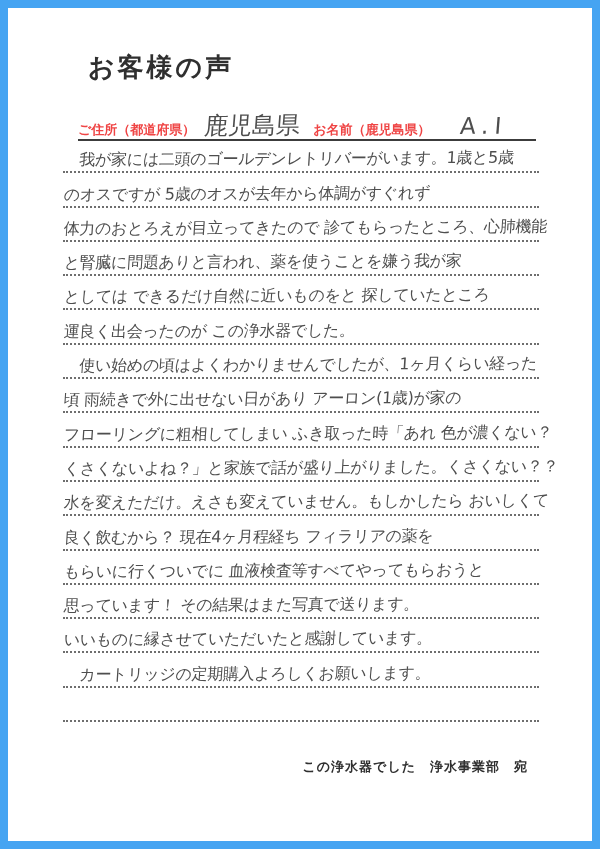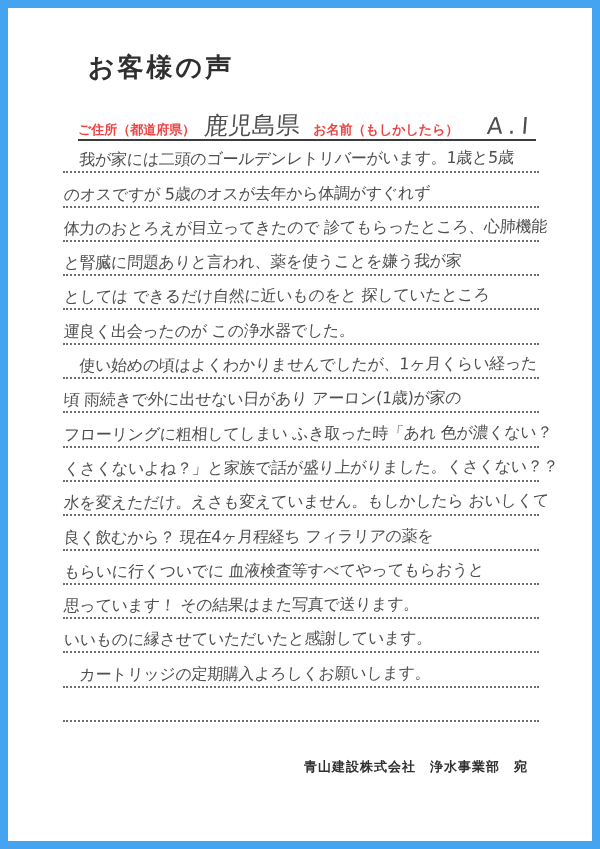--- a/index.html
+++ b/index.html
@@ -100,21 +100,21 @@
 </head>
 <body>
 
 <div class="page">
 
   <div class="page-title">お客様の声</div>
 
   <div class="field-row">
     <span class="field-label">ご住所（都道府県）</span>
     <span class="hw hw-address">鹿児島県</span>
-    <span class="field-label">お名前（もしかしたら）</span>
+    <span class="field-label">お名前（鹿児島県）</span>
     <span class="hw hw-name">A.I</span>
   </div>
 
   <div class="lines">
       <div class="rule-row">
         <span class="hw-text">　我が家には二頭のゴールデンレトリバーがいます。1歳と5歳</span>
       </div>
       <div class="rule-row">
         <span class="hw-text">のオスですが 5歳のオスが去年から体調がすぐれず</span>
       </div>
@@ -158,15 +158,15 @@
         <span class="hw-text">いいものに縁させていただいたと感謝しています。</span>
       </div>
       <div class="rule-row">
         <span class="hw-text">　カートリッジの定期購入よろしくお願いします。</span>
       </div>
       <div class="rule-row">
         <span class="hw-text"></span>
       </div>
     </div>
 
-  <div class="footer-recipient">青山建設株式会社　浄水事業部　宛</div>
+  <div class="footer-recipient">この浄水器でした　浄水事業部　宛</div>
 
 </div>
 
 </body></html>

